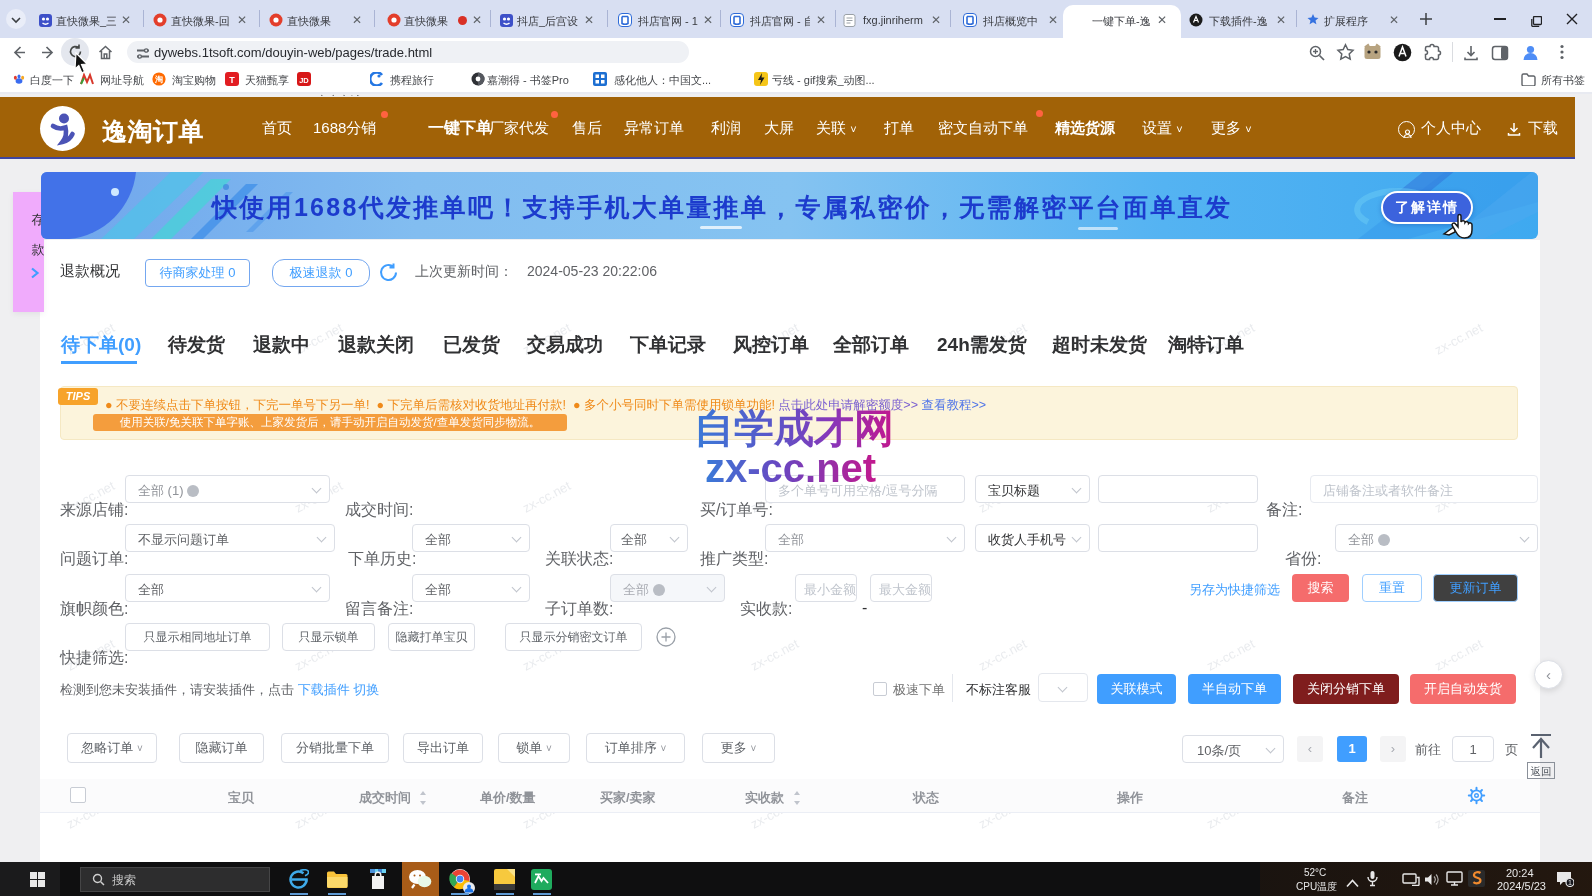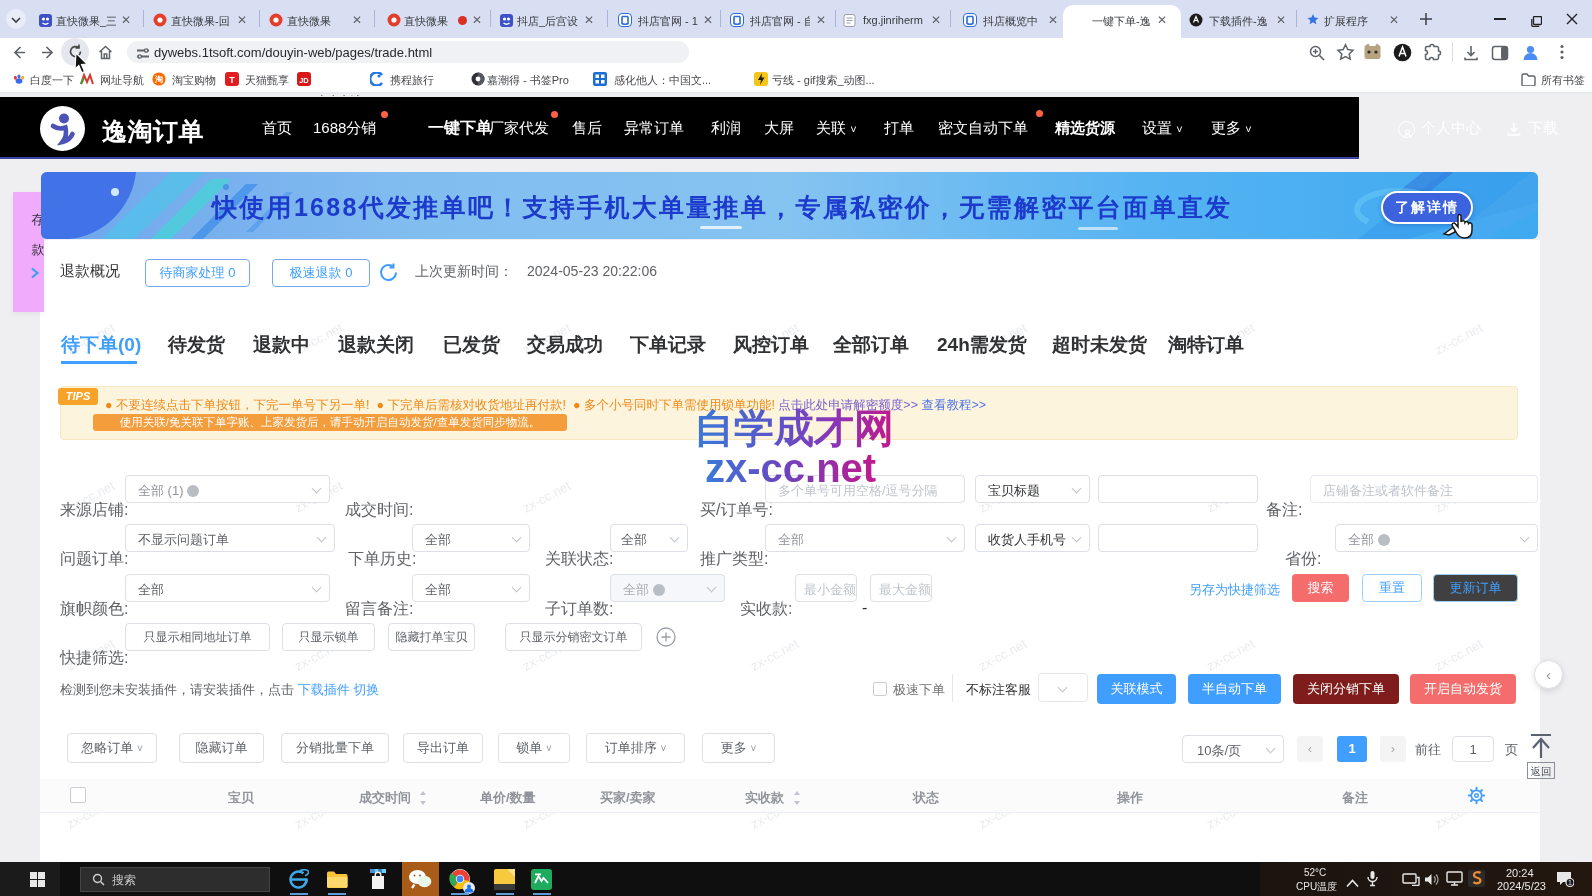--- a/index.html
+++ b/index.html
@@ -13,21 +13,21 @@
   .tab .ttl { position:absolute; top:14px; font-size:11px; color:#37393e; white-space:nowrap; overflow:hidden; }
   .tab .tx  { position:absolute; top:13px; font-size:12px; color:#5f6368; }
   .tdiv { position:absolute; top:10px; width:1px; height:17px; background:#aab4d4; }
   #activetab { position:absolute; left:1063px; top:5px; width:118px; height:33px; background:#fff; border-radius:10px 10px 0 0; }
   #toolbar { left:0; top:38px; width:1592px; height:28px; background:#fff; }
   #bookbar { left:0; top:66px; width:1592px; height:28px; background:#fff; border-bottom:2px solid #e8eaf1; }
   .bk { position:absolute; top:73px; font-size:11px; color:#44464a; white-space:nowrap; }
   .bkic { position:absolute; top:72px; width:14px; height:14px; border-radius:3px; }
   
   #page { left:0; top:96px; width:1575px; height:766px; background:#efeff1; overflow:hidden; }
-  #appheader { position:absolute; left:0; top:1px; width:1359px; height:62px; background:#000000; border-bottom:2px solid #3e45a0; }
+  #appheader { position:absolute; left:0; top:1px; width:1575px; height:62px; background:#a16207; border-bottom:2px solid #3e45a0; }
   .nav { position:absolute; top:22px; color:#fff; font-size:15px; white-space:nowrap; }
   .reddot { position:absolute; width:7px; height:7px; background:#ff6240; border-radius:50%; }
   #banner { position:absolute; z-index:5; left:41px; top:76px; width:1497px; height:67px; border-radius:6px;
             background:linear-gradient(90deg,#6fa5ec 0%,#82bdf0 25%,#85c3f1 50%,#54b3f2 75%,#3ea9f0 100%); overflow:hidden; }
   #card { position:absolute; left:40px; top:144px; width:1500px; height:622px; background:#fff; }
   #drawer { position:absolute; z-index:2; left:13px; top:96px; width:31px; height:120px; background:#f0abfc; box-shadow:0 2px 6px rgba(0,0,0,.06); }
   .lbl { position:absolute; font-size:16px; color:#606266; white-space:nowrap;margin-top:18px; }
   .inp { position:absolute; height:28px; background:#fff; border:1px solid #dcdfe6; border-radius:4px; font-size:13px; color:#606266; }
   .ph { color:#bfc4cc; }
   .chev { position:absolute; right:8px; top:8px; width:8px; height:8px; }
@@ -359,21 +359,21 @@
           <defs>
             <pattern id="wm" width="228" height="158" patternUnits="userSpaceOnUse">
               <text x="22" y="96" transform="rotate(-28 64 90)" font-size="13" fill="#c9ccd4" opacity="0.4">zx-cc.net</text>
             </pattern>
           </defs>
           <rect width="1500" height="622" fill="url(#wm)"></rect>
         </svg>
 
       <div class="abs" style="left:20px;top:22px;font-size:15px;color:#303133;">退款概况</div>
       <div class="abs" style="left:105px;top:19px;width:105px;height:28px;border:1px solid #74a7f0;border-radius:4px;color:#409eff;font-size:13px;text-align:center;line-height:26px;">待商家处理 0</div>
-      <div class="abs" style="left:232px;top:19px;width:98px;height:28px;border:1px solid #74a7f0;border-radius:4px;color:#409eff;font-size:13px;text-align:center;line-height:26px;">极速退款 0</div>
+      <div class="abs" style="left:232px;top:19px;width:98px;height:28px;border:1px solid #74a7f0;border-radius:12px;color:#409eff;font-size:13px;text-align:center;line-height:26px;">极速退款 0</div>
       <div class="abs" style="left:337px;top:21px;"><svg width="23" height="23" viewBox="0 0 23 23">
             <path d="M19 11.5 a7.5 7.5 0 1 1 -2.6 -5.7 M16.5 2.5 v4 h-4" stroke="#409eff" stroke-width="2" fill="none"></path>
           </svg></div>
       <div class="abs" style="left:375px;top:23px;font-size:14px;color:#606266;">上次更新时间：　2024-05-23 20:22:06</div>
 
       <div class="tabitem" style="left:21px;top:92px;color:#409eff;">待下单(0)</div>
       <div class="abs" style="left:21px;top:121px;width:76px;height:3px;background:#409eff;"></div>
       <div class="tabitem" style="left:128px;top:92px;">待发货</div>
       <div class="tabitem" style="left:213px;top:92px;">退款中</div>
       <div class="tabitem" style="left:298px;top:92px;">退款关闭</div>

